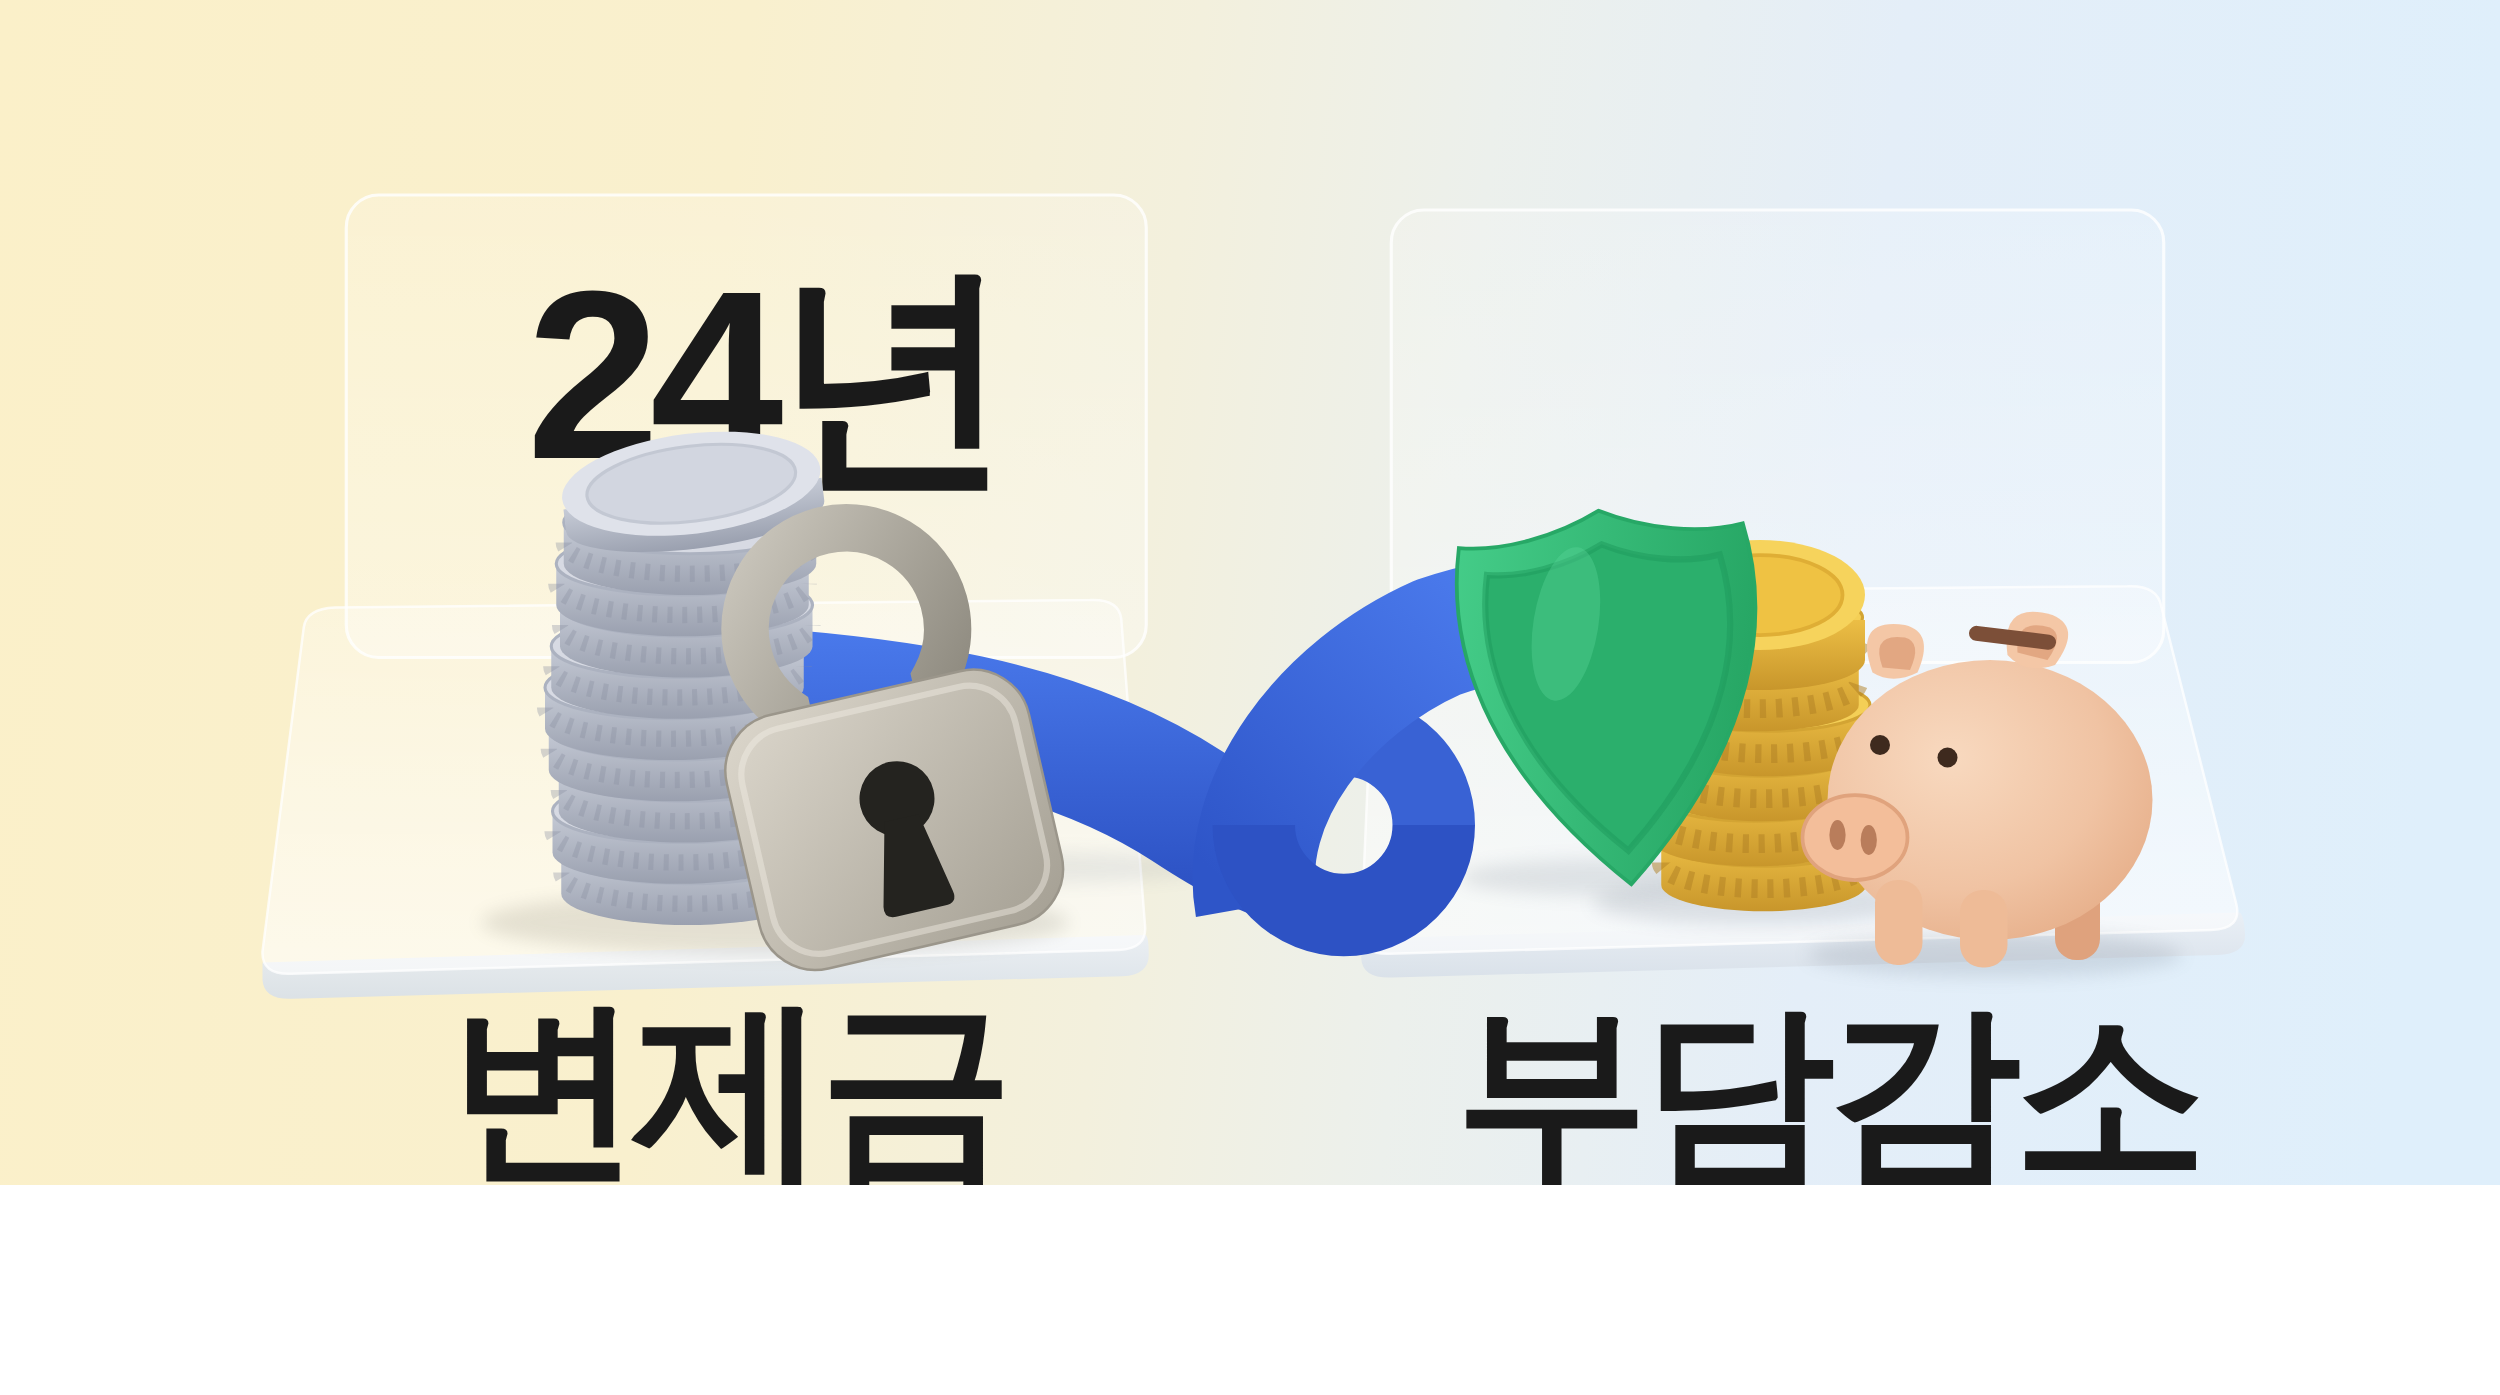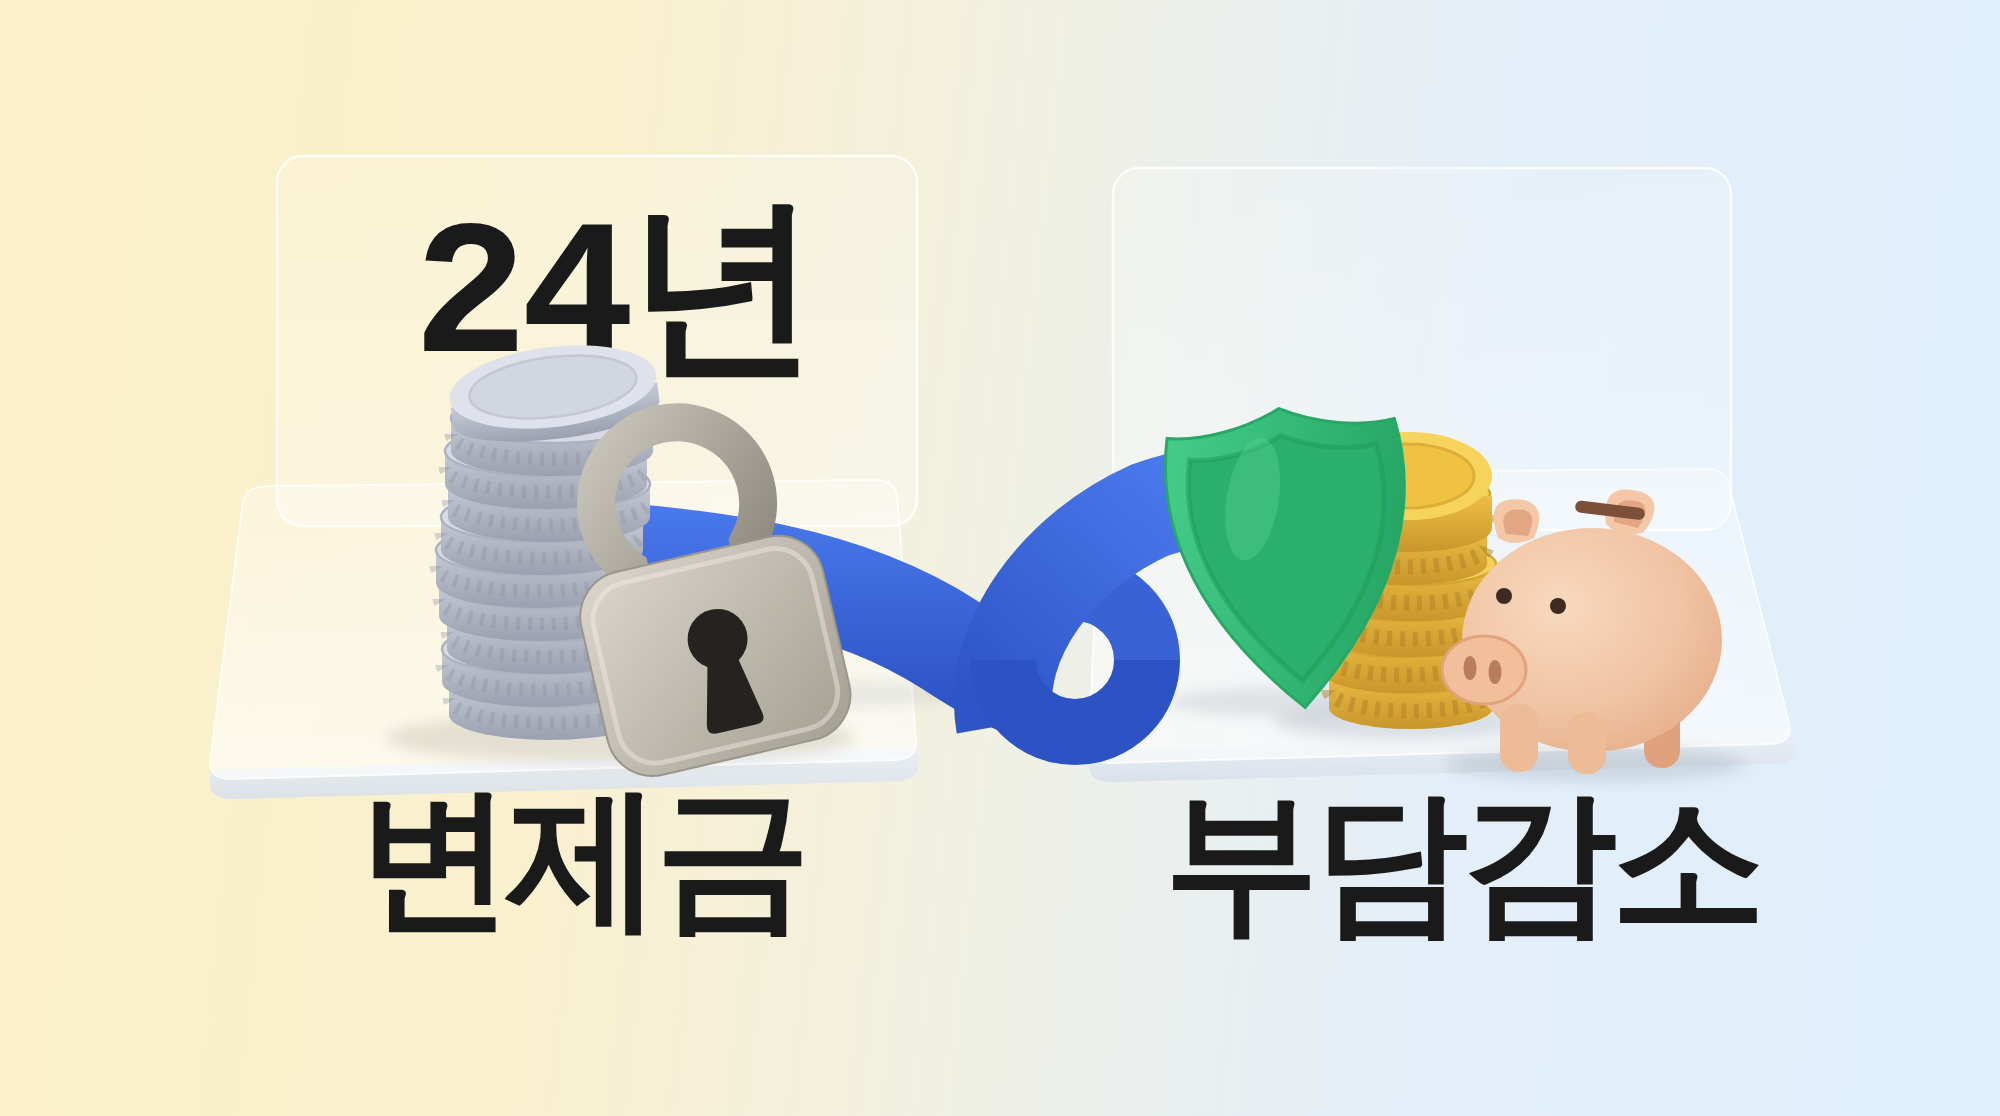--- a/index.html
+++ b/index.html
@@ -1,18 +1,18 @@
 <!DOCTYPE html>
 <html><head>
 <meta charset="utf-8">
 <style>
   html,body{margin:0;padding:0;background:#ffffff;}
   .stage{
-    position:relative;width:2000px;height:1116px;overflow:hidden;
-    font-family:Liberation Mono, monospace;
+    position:relative;width:2000px;height:948px;overflow:hidden;
+    font-family:Liberation Sans, sans-serif;
   }
   .stage svg{position:absolute;left:0;top:0;display:block;}
   .label{
     position:absolute;transform:translateX(-50%);
     font-weight:800;line-height:1;white-space:nowrap;color:#1A1A1A;
   }
   .year-left{left:612px;top:204px;font-size:192px;letter-spacing:-8px;}
   .year-right{left:1412px;top:195px;font-size:146px;letter-spacing:-4px;}
   .caption-left{left:581px;top:793px;font-size:155px;letter-spacing:-6px;}
   .caption-right{left:1462px;top:797px;font-size:155px;letter-spacing:-6px;}

